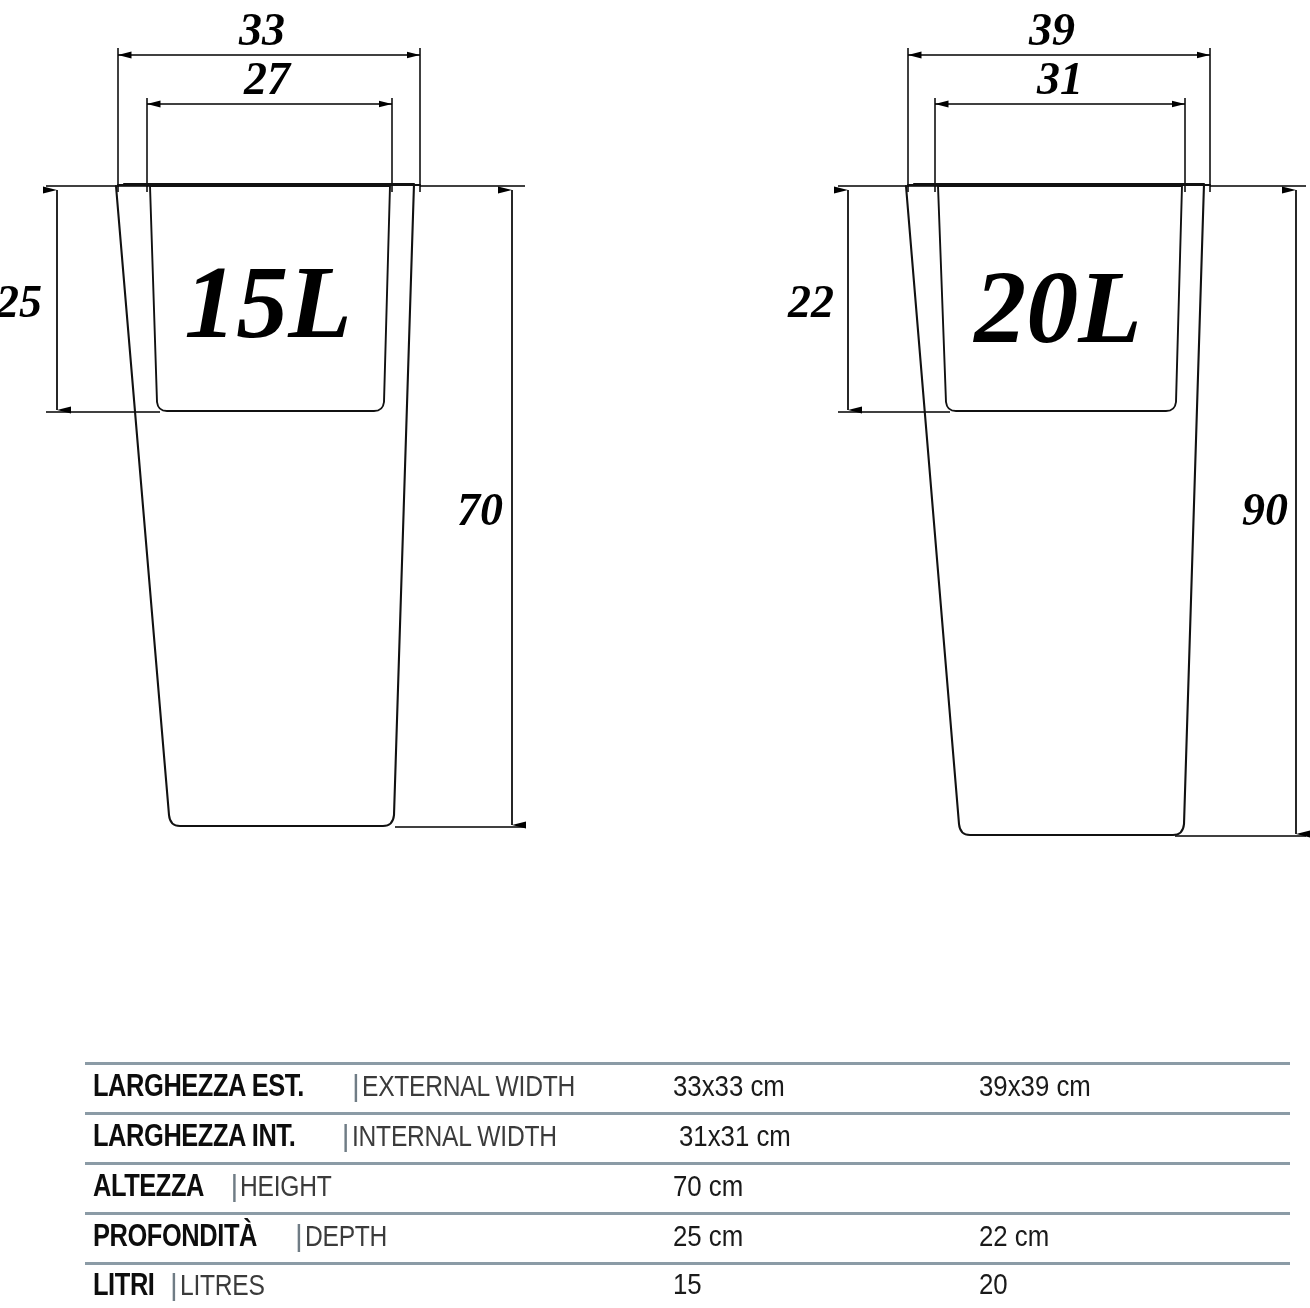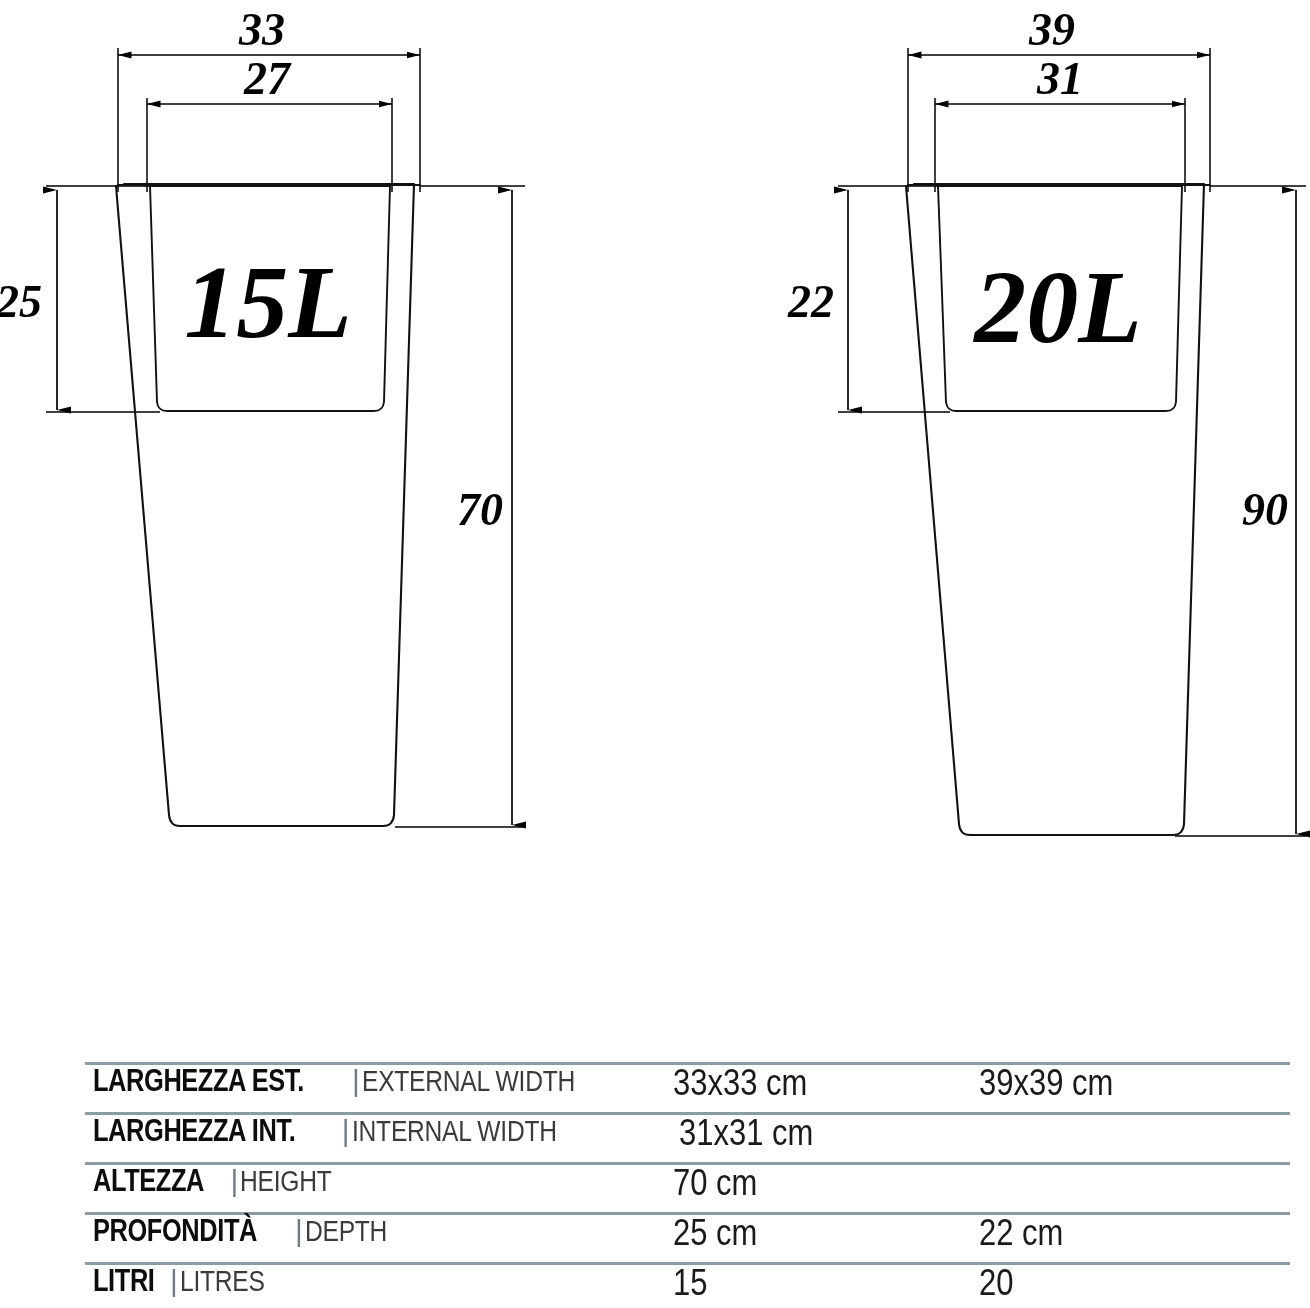--- a/index.html
+++ b/index.html
@@ -80,21 +80,21 @@
 
   
   .spec-table {
     position: absolute;
     left: 85px;
     top: 1062px;
     width: 1205px;
   }
   .spec-row {
     display: flex;
-    align-items: flex-start;
+    align-items: center;
     height: 50px;
     border-top: 3px solid #8b9ba6;
     box-sizing: border-box;
   }
   .spec-row:last-child {
     border-bottom: 3px solid #8b9ba6;
   }
   .cell-label {
     width: 575px;
     padding-left: 8px;
@@ -134,21 +134,21 @@
     display: flex;
     align-items: baseline;
   }
   .cell-value {
     width: 300px;
     box-sizing: border-box;
     white-space: nowrap;
     line-height: 1;
     padding-bottom: 6px;
     font-family: "Liberation Sans Narrow", "Liberation Sans", sans-serif;
-    font-size: 36px;
+    font-size: 30px;
     font-weight: 400;
     color: #1a1a1a;
     letter-spacing: 0px;
   }
   .cell-value span {
     display: inline-block;
     transform: scaleX(0.86);
     transform-origin: left bottom;
   }
   .cell-value.v1 { padding-left: 13px; }

